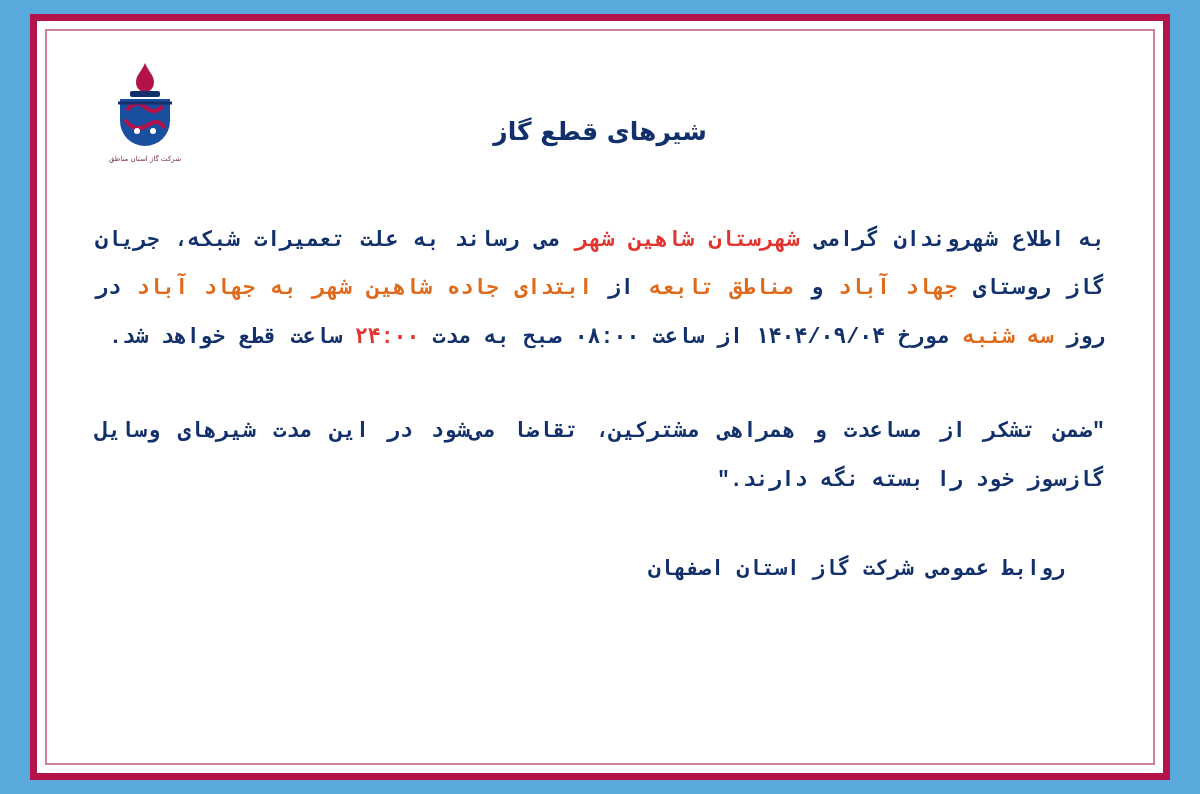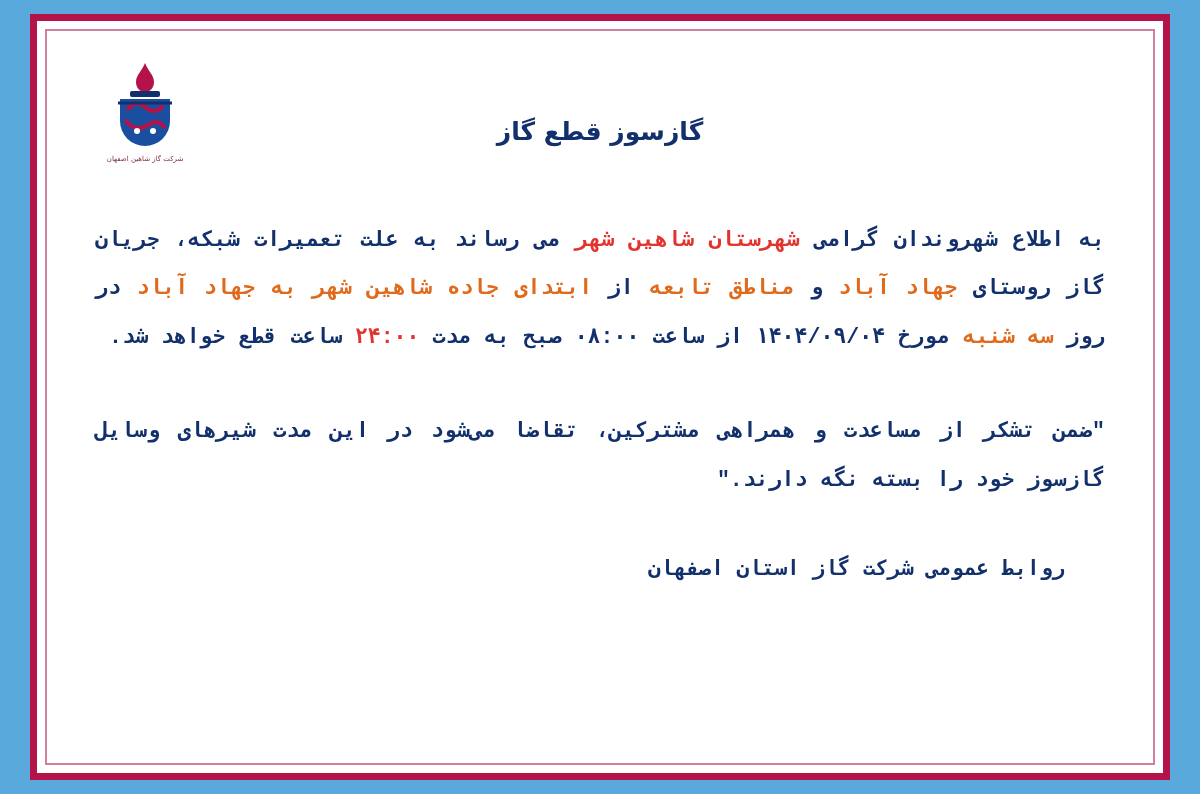--- a/index.html
+++ b/index.html
@@ -130,24 +130,24 @@
           <rect x="40" y="30" width="30" height="6" rx="2" fill="#12306b"></rect>
 
           <path d="M30 38 h50 v22 a25 25 0 0 1 -25 25 a25 25 0 0 1 -25 -25 z" fill="#1a4fa0"></path>
 
           <path d="M38 48 q8 -10 17 -2 q9 8 17 0" stroke="#b3134a" stroke-width="4" fill="none" stroke-linecap="round"></path>
           <path d="M36 60 q10 12 22 4 q10 -7 16 2" stroke="#b3134a" stroke-width="4" fill="none" stroke-linecap="round"></path>
           <circle cx="47" cy="70" r="3" fill="#ffffff"></circle>
           <circle cx="63" cy="70" r="3" fill="#ffffff"></circle>
           <path d="M28 42 h54" stroke="#12306b" stroke-width="3"></path>
         </svg>
-        <div class="logo-caption">شرکت گاز شاهین اصفهان</div>
+        <div class="logo-caption">شرکت گاز استان مناطق</div>
       </div>
 
-      <div class="title">گازسوز قطع گاز</div>
+      <div class="title">شیرهای قطع گاز</div>
 
       <div class="body">
 
         <div class="para">
           <span>به اطلاع شهروندان گرامی </span><span class="hl-red">شهرستان شاهین شهر</span><span> می رساند به علت تعمیرات شبکه، جریان گاز روستای </span><span class="hl-org">جهاد آباد</span><span> و </span><span class="hl-org">مناطق تابعه</span><span> از </span><span class="hl-org">ابتدای جاده شاهین شهر به جهاد آباد</span><span> در روز </span><span class="hl-org">سه شنبه</span><span> مورخ </span><span>۱۴۰۴/۰۹/۰۴</span><span> از ساعت </span><span>۰۸:۰۰</span><span> صبح به مدت </span><span class="hl-red">۲۴:۰۰</span><span> ساعت قطع خواهد شد.</span>
         </div>
 
         <div class="para quote">"ضمن تشکر از مساعدت و همراهی مشترکین، تقاضا می‌شود در این مدت شیرهای وسایل گازسوز خود را بسته نگه دارند."</div>
 
         <div class="signature">روابط عمومی شرکت گاز استان اصفهان</div>

